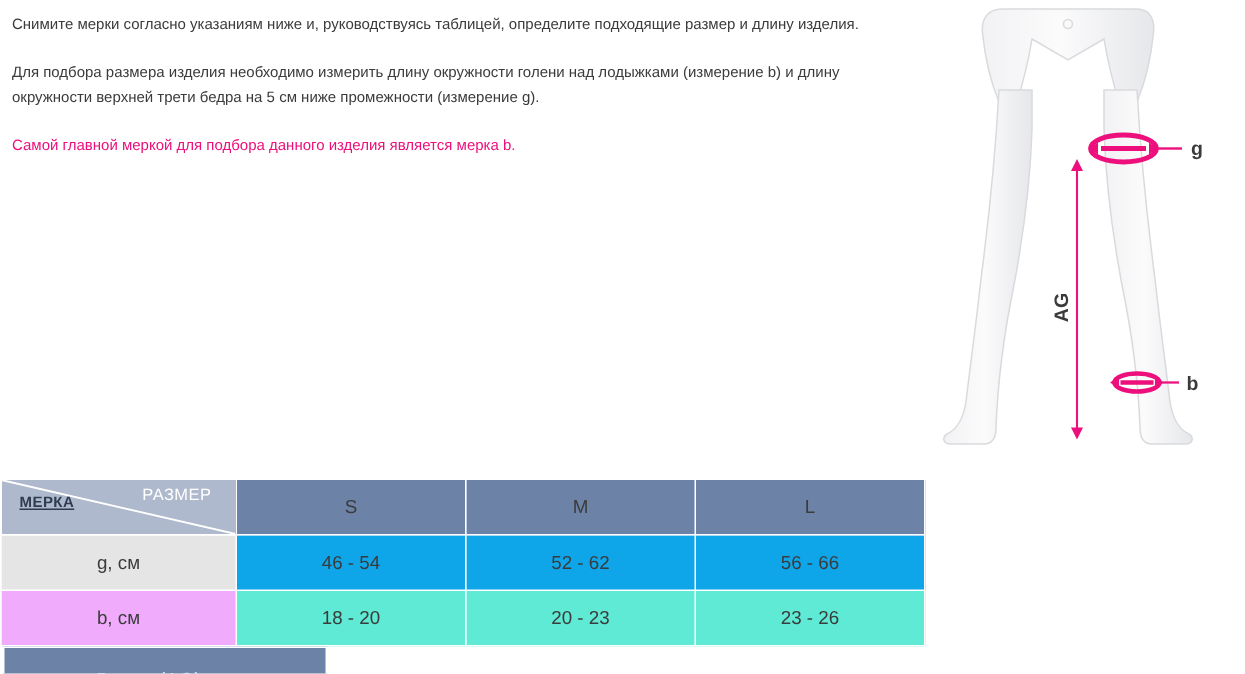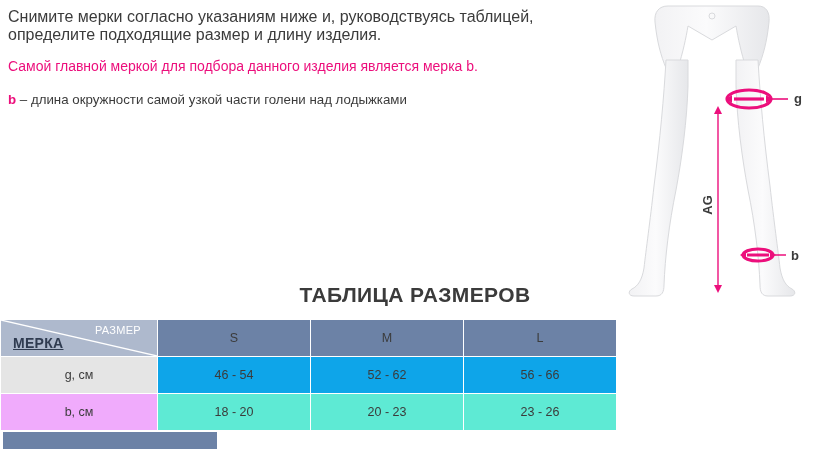--- a/index.html
+++ b/index.html
@@ -22,28 +22,28 @@
   }
 
   
   .text-col {
     position: absolute;
     left: 8px;
     top: 8px;
     width: 600px;
   }
   .para {
-    font-size: 16px;
+    font-size: 10px;
     line-height: 17.5px;
     color: #3b3b3b;
     margin: 0 0 14px 0;
   }
 
   .pink-line {
-    font-size: 14px;
+    font-size: 10px;
     line-height: 18px;
     color: #ec0f7c;
     margin: 6px 0 16px 0;
   }
 
   .def-line {
     font-size: 13.3px;
     line-height: 17px;
     color: #3b3b3b;
     margin: 0 0 18px 0;
@@ -120,22 +120,22 @@
     right: 16px;
     top: 4px;
     font-size: 11px;
     font-weight: normal;
     color: #ffffff;
     letter-spacing: 0.3px;
   }
   .corner-cell .lbl-measure {
     position: absolute;
     left: 12px;
-    bottom: 5px;
-    font-size: 14px;
+    bottom: 15px;
+    font-size: 10px;
     font-weight: bold;
     color: #2f3b50;
     letter-spacing: 0.3px;
     text-decoration: underline;
   }
   th.size-head {
     background: #6c82a6;
     color: #ffffff;
     font-weight: bold;
     font-size: 14px;
@@ -172,25 +172,23 @@
     box-sizing: border-box;
   }
 </style>
 </head>
 <body>
 
 <div class="page">
 
   <div class="text-col">
     <p class="para">Снимите мерки согласно указаниям ниже и, руководствуясь таблицей, определите подходящие размер и длину изделия.</p>
+    <p class="para">Для подбора размера изделия необходимо измерить длину окружности голени над лодыжками (измерение b) и длину окружности верхней трети бедра на 5 см ниже промежности (измерение g).</p>
     <p class="pink-line">Самой главной меркой для подбора данного изделия является мерка b.</p>
 
-    <p class="def-line">
-      <span class="key">b</span><span> – длина окружности самой узкой части голени над лодыжками</span>
-    </p>
   </div>
 
   <div class="illustration">
     <svg width="222" height="310" viewBox="0 0 222 310" xmlns="http://www.w3.org/2000/svg">
       <defs>
         <linearGradient id="legShade" x1="0" y1="0" x2="1" y2="0">
           <stop offset="0%" stop-color="#f2f2f4"></stop>
           <stop offset="45%" stop-color="#fbfbfc"></stop>
           <stop offset="100%" stop-color="#e6e7ea"></stop>
         </linearGradient>
@@ -217,21 +215,20 @@
       <line x1="167" y1="255" x2="178" y2="255" stroke="#ec0f7c" stroke-width="1.5"></line>
       <text x="183" y="260" font-family="Liberation Sans, sans-serif" font-size="13" font-weight="bold" fill="#3b3b3b">b</text>
 
       <line x1="110" y1="110" x2="110" y2="288" stroke="#ec0f7c" stroke-width="1.4"></line>
       <path d="M106 114 L110 106 L114 114 Z" fill="#ec0f7c"></path>
       <path d="M106 285 L110 293 L114 285 Z" fill="#ec0f7c"></path>
       <text x="104" y="205" font-family="Liberation Sans, sans-serif" font-size="13" font-weight="bold" fill="#3b3b3b" transform="rotate(-90 104 205)" text-anchor="middle">AG</text>
     </svg>
   </div>
 
-  <div class="table-title">ТАБЛИЦА РАЗМЕРОВ</div>
 
   <div class="table-wrap">
 
     <table class="size-table">
       <thead>
         <tr>
           <th class="corner-cell">
             <svg class="diag" viewBox="0 0 156 44" preserveAspectRatio="none">
               <line x1="0" y1="0" x2="156" y2="44" stroke="#ffffff" stroke-width="1.5"></line>
             </svg>

